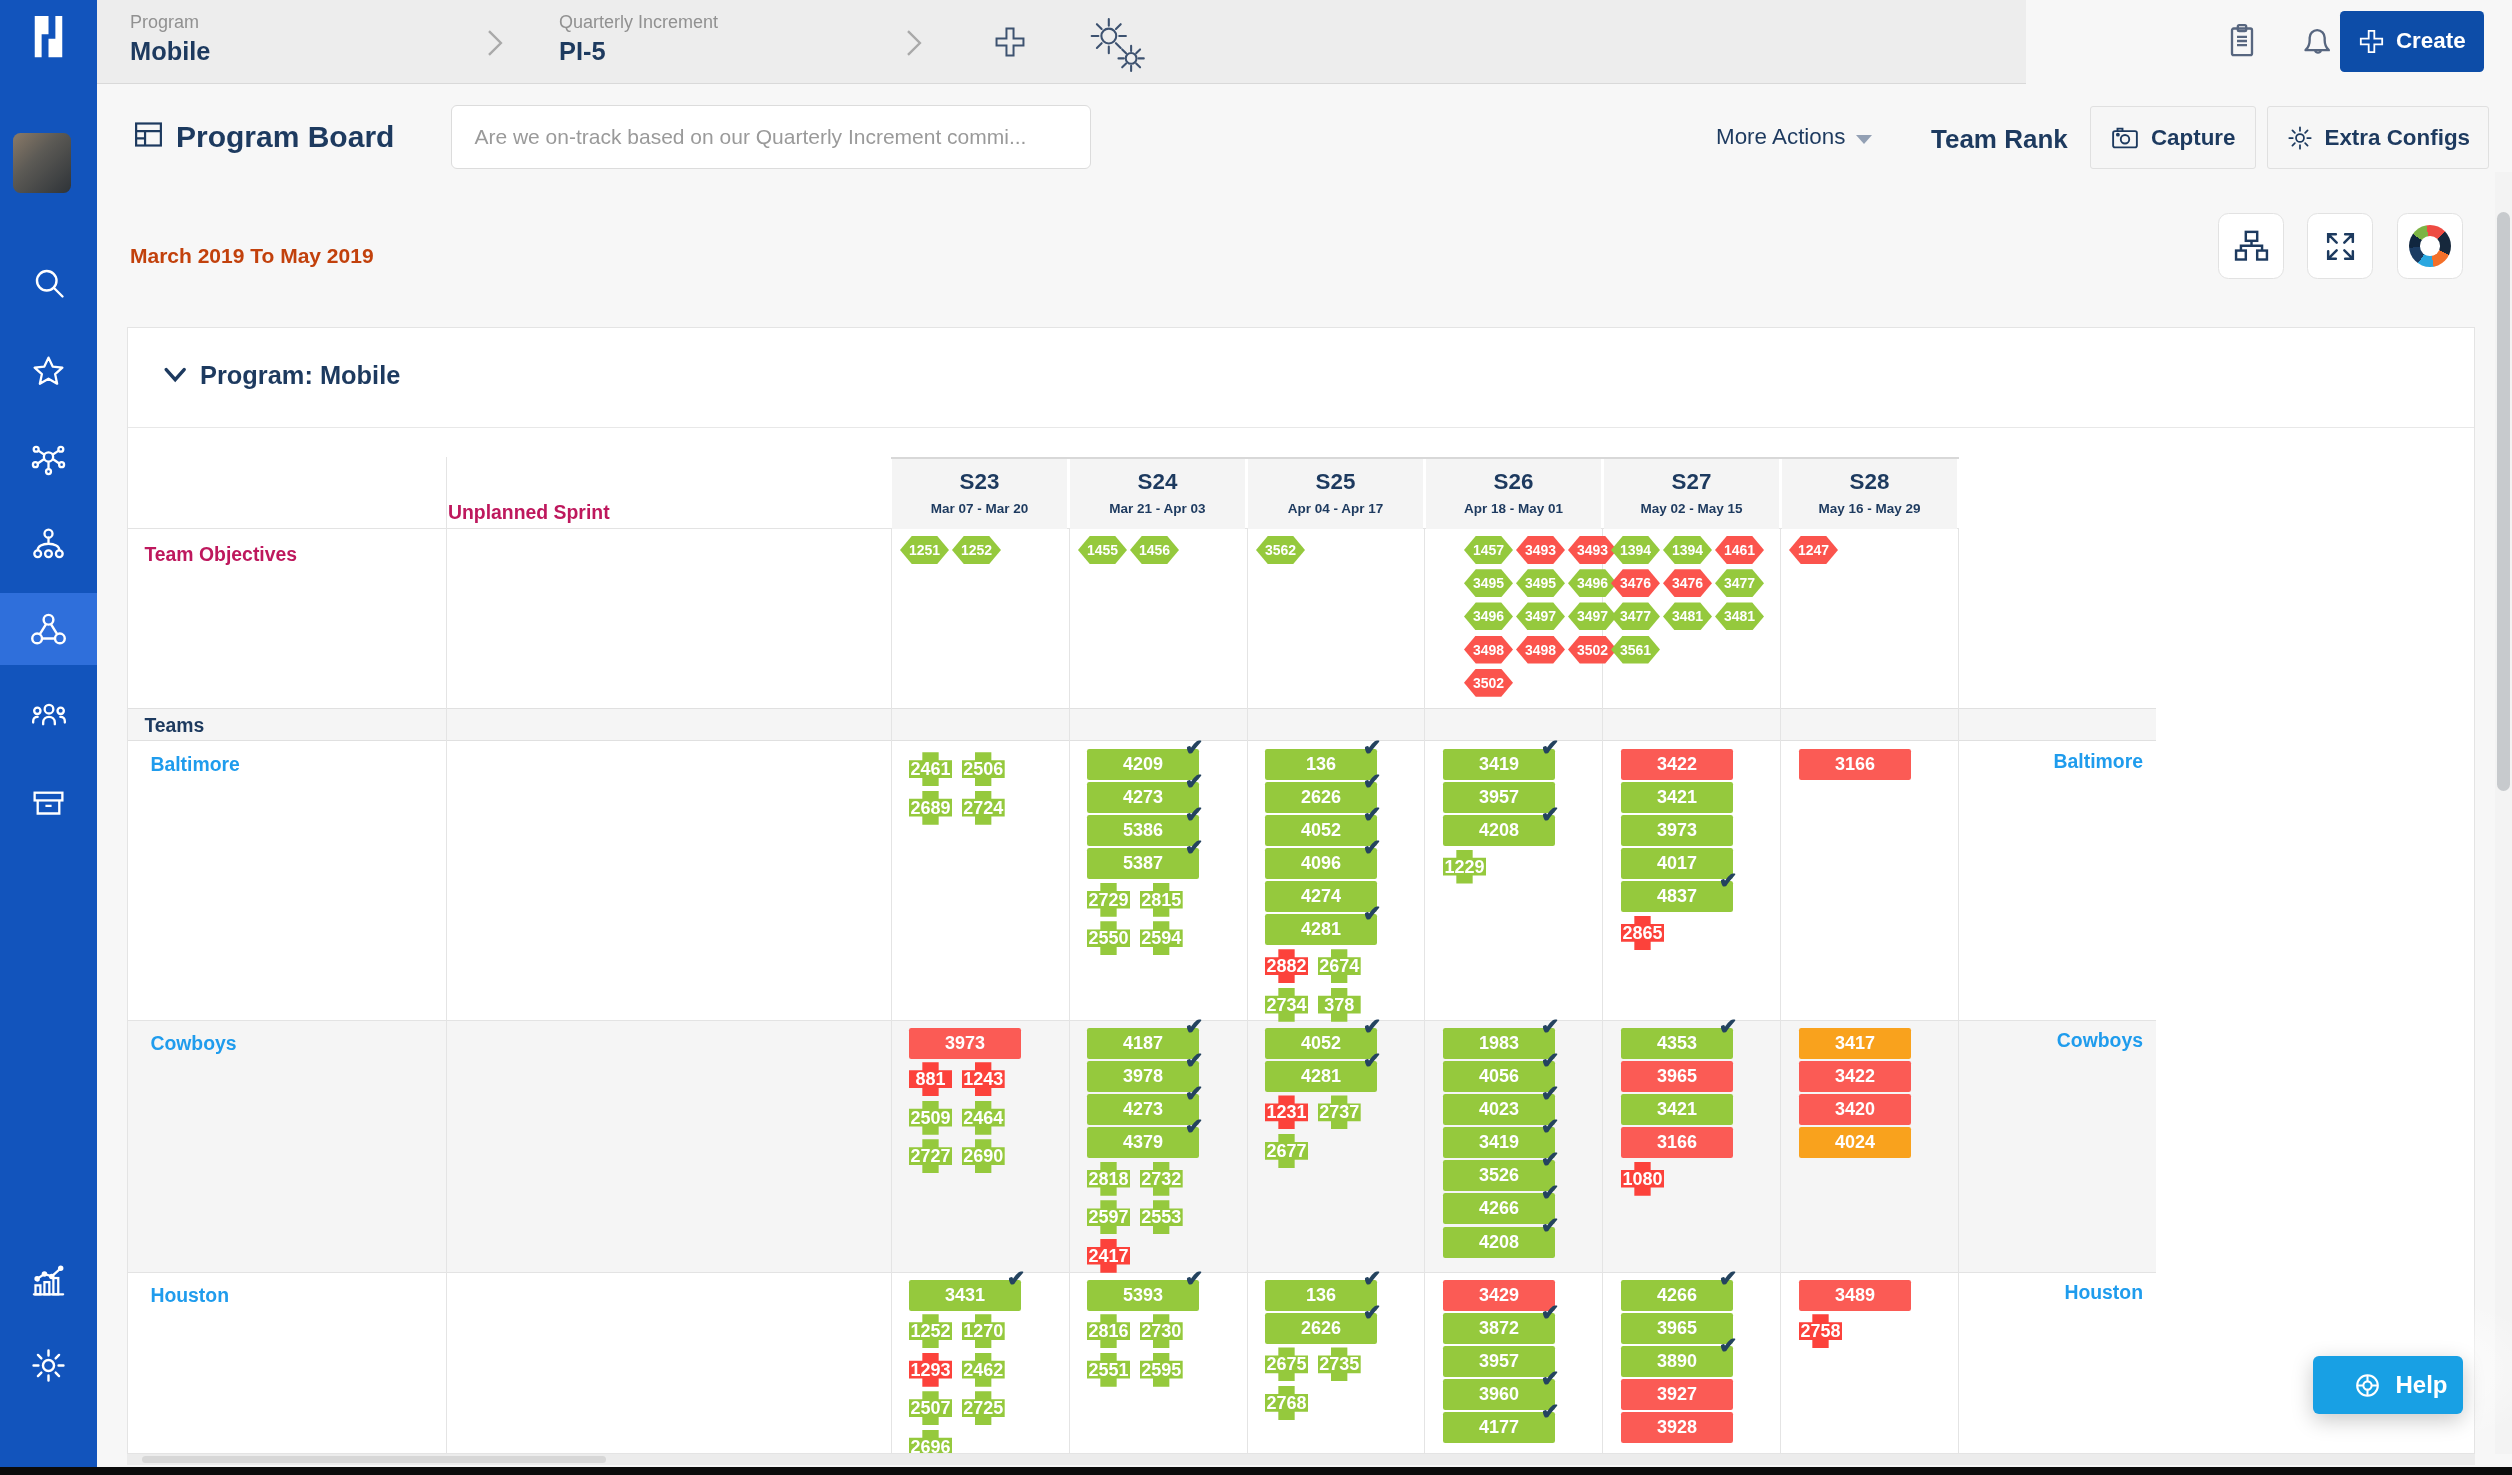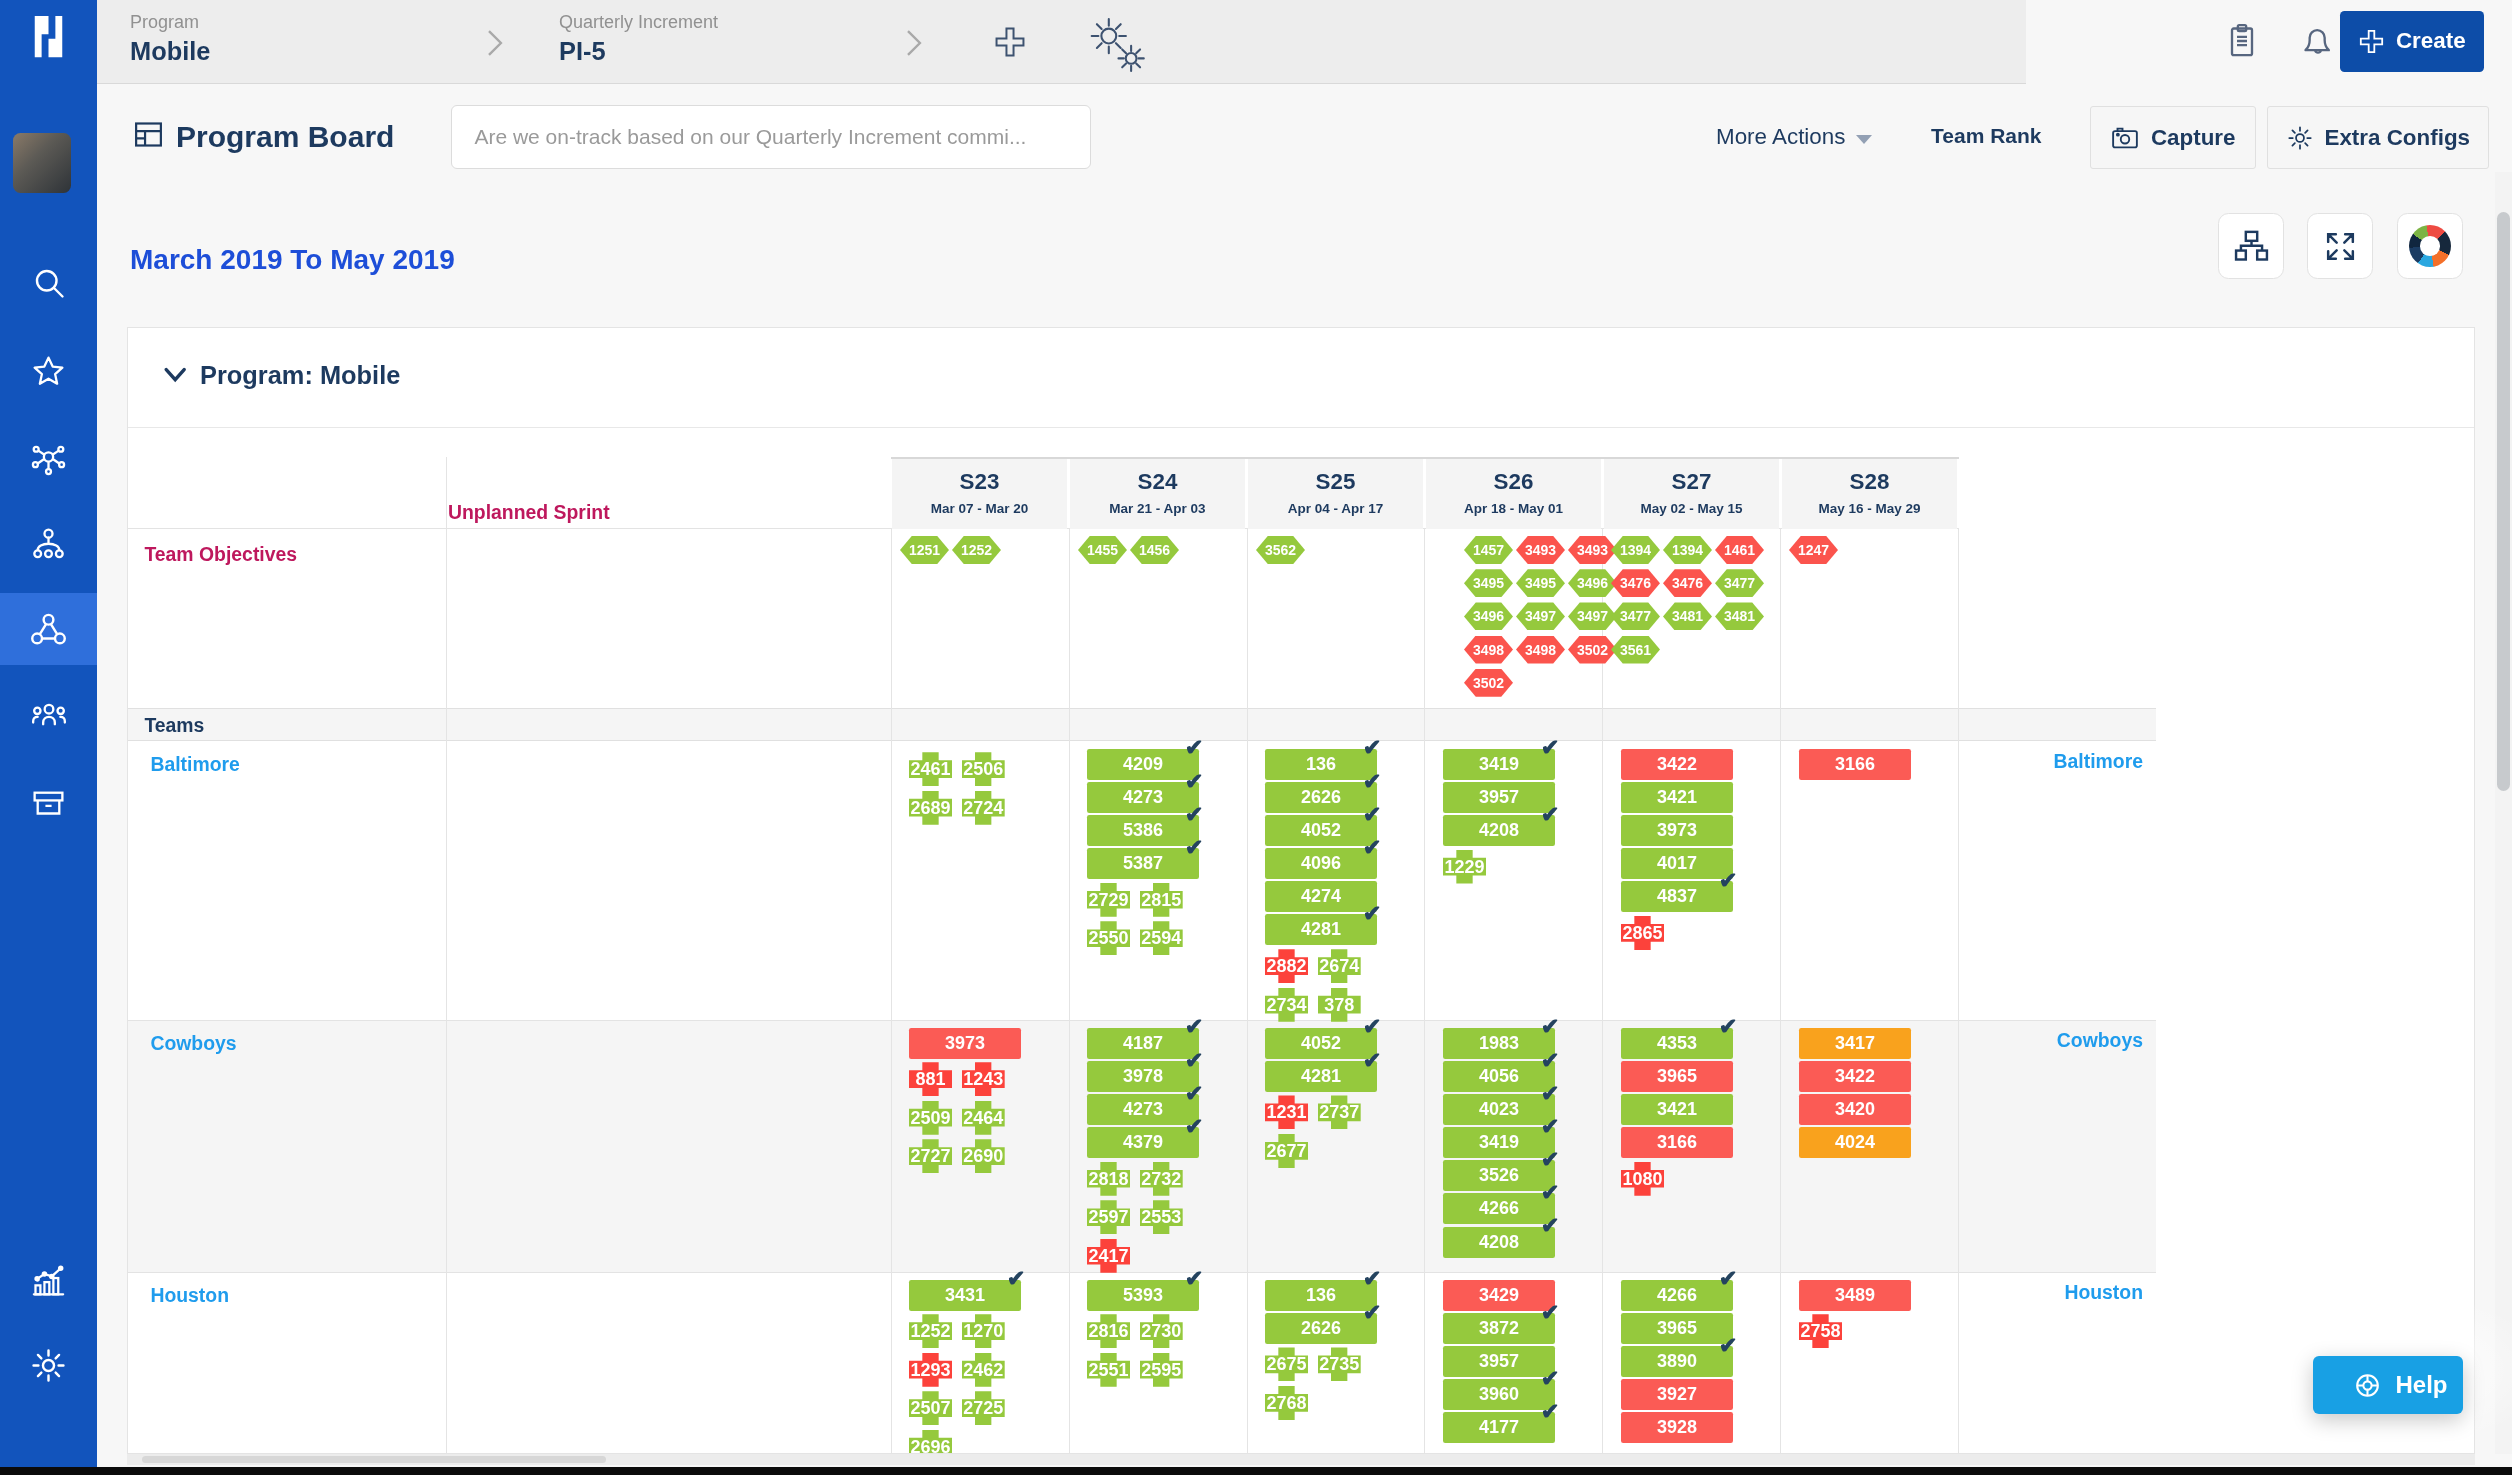--- a/index.html
+++ b/index.html
@@ -29,27 +29,27 @@
 
   
   .pb-icon { position:absolute; left:132px; top:118px; }
   .pb-title { position:absolute; left:176px; top:120px; font-size:30px; font-weight:bold; color:#1d3a5f; }
   .search-input { position:absolute; left:451px; top:105px; width:640px; height:64px; background:#fff;
                   border:0.7px solid #dcdcdc; border-radius:6px; font-size:21px; color:#9a9a9a;
                   padding:0 22.4px; font-family:"Liberation Sans",sans-serif; }
   .more-actions { position:absolute; left:1716px; top:124px; font-size:22.4px; color:#1d3a5f; cursor:pointer; }
   .caret { display:inline-block; width:0; height:0; border-left:8.2px solid transparent;
            border-right:8.2px solid transparent; border-top:9.7px solid #93a0b4; margin-left:10.5px; }
-  .team-rank { position:absolute; left:1931px; top:124px; font-size:21px; font-weight:bold; color:#1d3a5f; cursor:pointer; }
+  .team-rank { position:absolute; left:1931px; top:124px; font-size:26px; font-weight:bold; color:#1d3a5f; cursor:pointer; }
   .ghost-btn { position:absolute; top:106px; height:63px; background:#f6f6f6; border:0.7px solid #e0e0e0;
                border-radius:3px; display:flex; align-items:center; justify-content:center; gap:10.5px;
                font-size:22.4px; font-weight:bold; color:#1d3a5f; cursor:pointer; }
 
   
-  .date-heading { position:absolute; left:130px; top:244px; font-size:28px; font-weight:bold; color:#1d4ed8; }
+  .date-heading { position:absolute; left:130px; top:244px; font-size:21px; font-weight:bold; color:#c2410c; }
   .sq-btn { position:absolute; top:213px; width:66px; height:66px; background:#fff; border:0.7px solid #e2e2e2;
             border-radius:10.5px; display:flex; align-items:center; justify-content:center; cursor:pointer; }
   .wheel { width:42px; height:42px; border-radius:50%; position:relative;
            background:conic-gradient(#ee4b42 0 45deg,#16283c 45deg 115deg,#f4702a 115deg 170deg,
              #2aa7e0 170deg 215deg,#1b3c63 215deg 265deg,#10263f 265deg 305deg,#7cb443 305deg 350deg,#ee4b42 350deg); }
   .wheel::after { content:""; position:absolute; inset:11.2px; background:#fff; border-radius:50%; }
 
   
   .card { position:absolute; left:127px; top:327px; width:2348px; height:1127px; background:#fff;
           border:0.7px solid #e4e4e4; overflow:hidden; z-index:2; }

